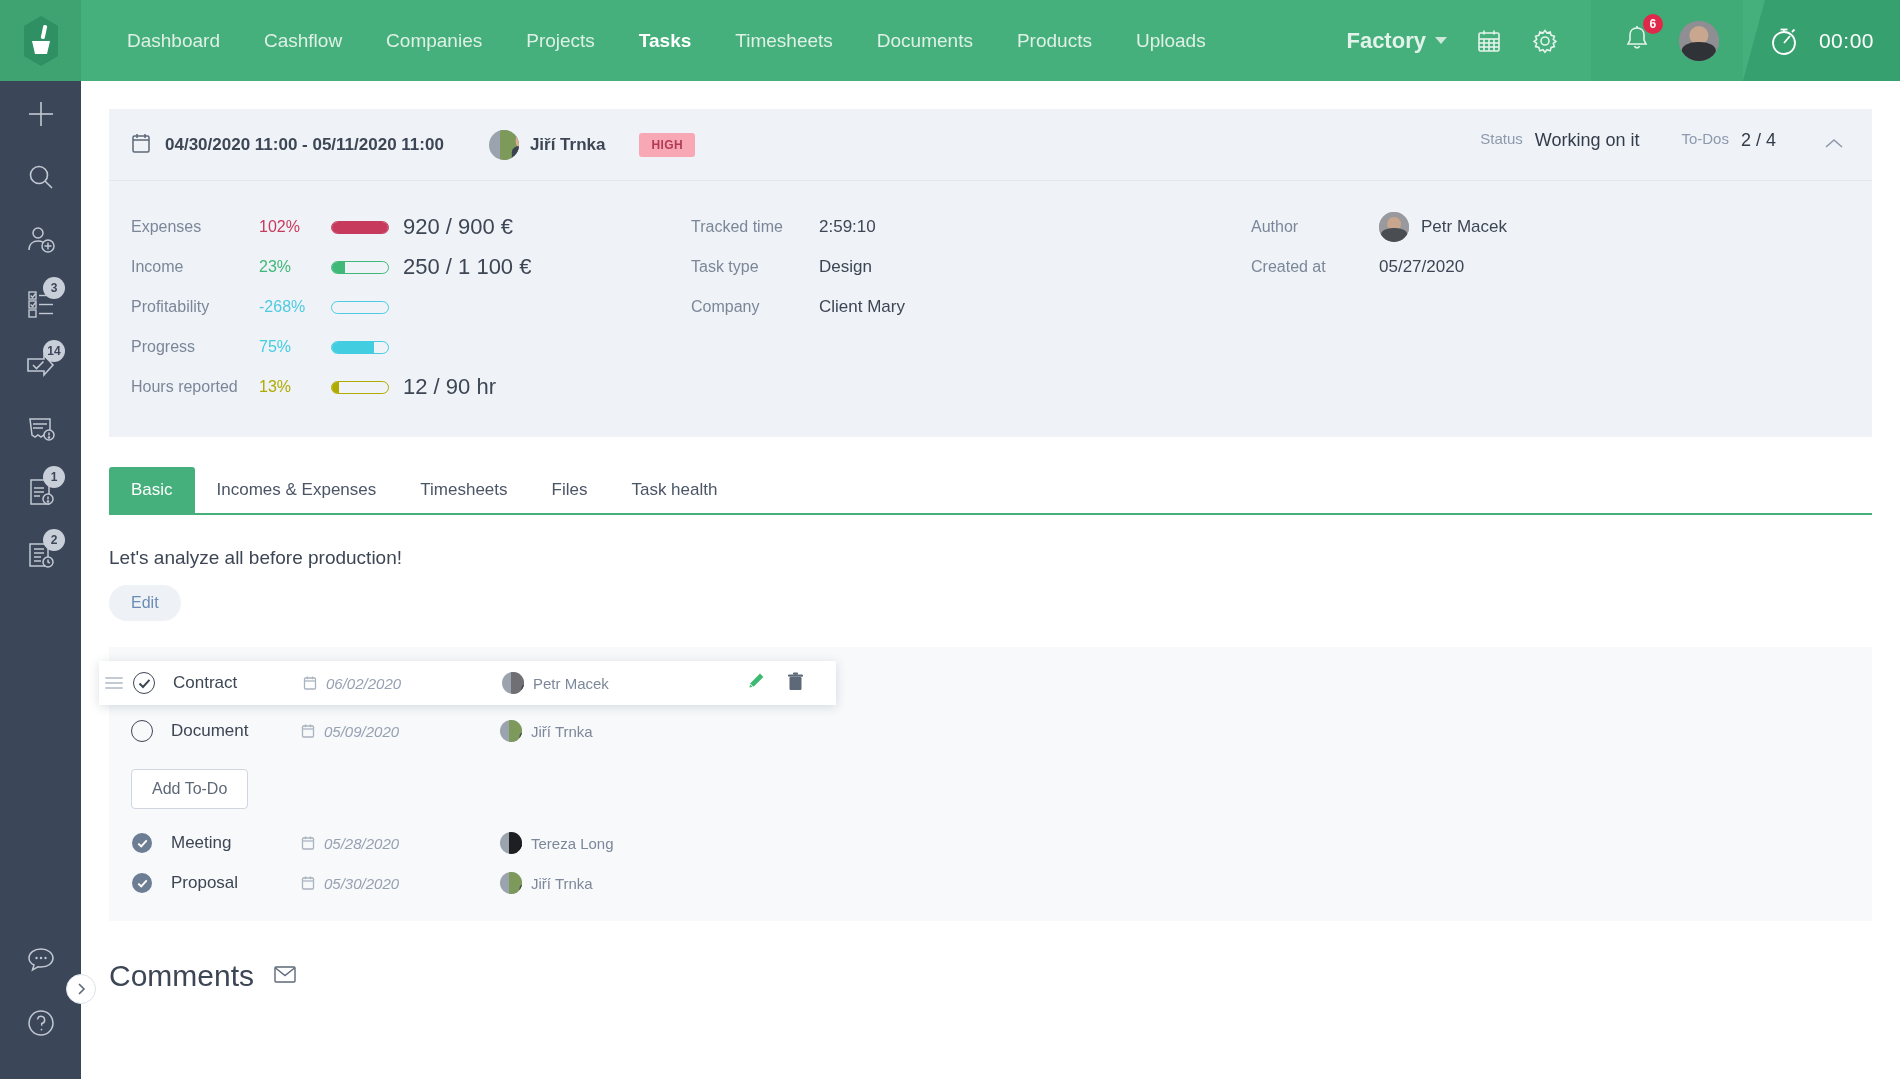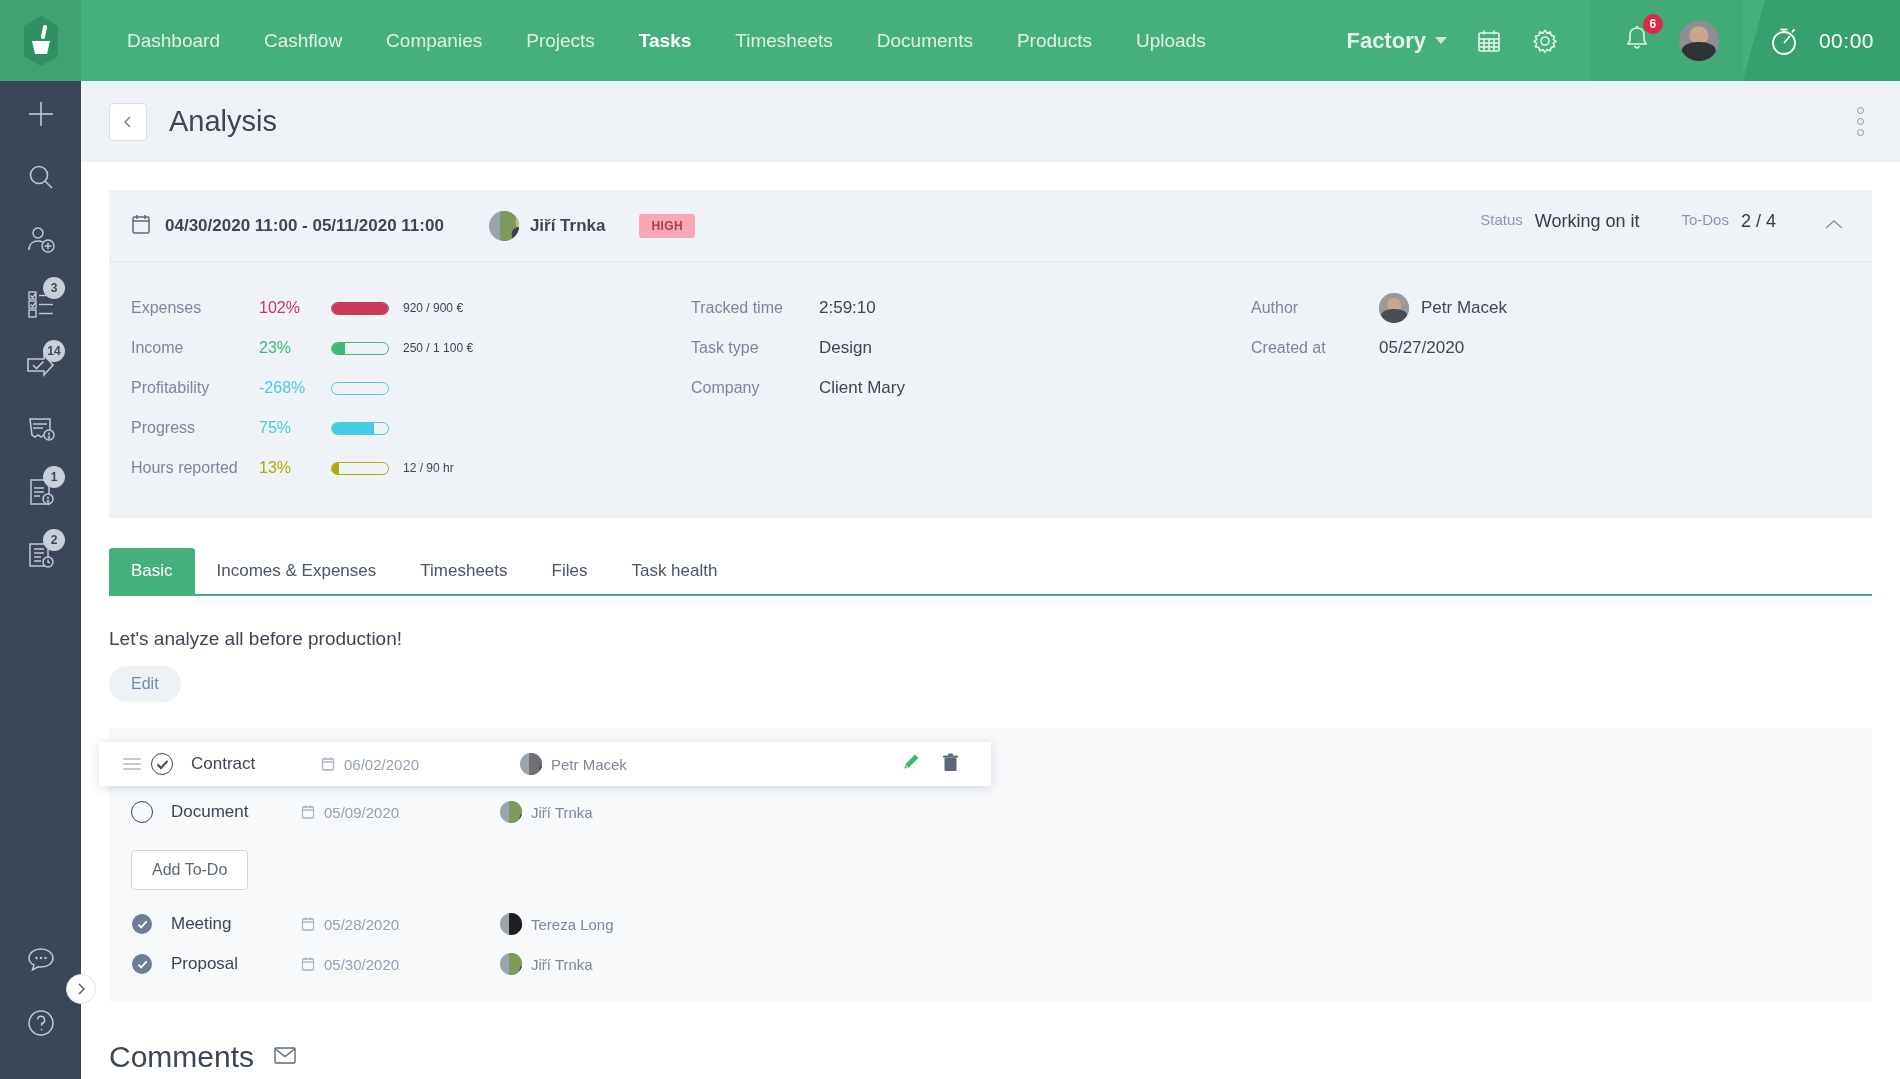--- a/index.html
+++ b/index.html
@@ -136,21 +136,21 @@
   .col-c { flex: 1; }
   .row { display: flex; align-items: center; height: 40px; }
   .rlabel { font-size: 16px; color: #7b8798; width: 112px; flex: 0 0 112px; }
   .rlabel.w130 { width: 128px; flex: 0 0 128px; }
   .rpct { font-size: 16px; width: 72px; flex: 0 0 72px; }
   .bar {
     width: 58px; height: 13px; border-radius: 7px; border: 1.5px solid #ccc;
     position: relative; overflow: hidden; flex: 0 0 58px;
   }
   .bar i { position: absolute; left: 0; top: 0; bottom: 0; display: block; }
-  .rval { font-size: 12px; color: #3d4654; margin-left: 14px; }
+  .rval { font-size: 22px; color: #3d4654; margin-left: 14px; }
   .rval2 { font-size: 17px; color: #3d4654; }
   .tagwrap { display: flex; gap: 8px; }
   .tag {
     font-size: 13px; padding: 6px 18px 6px 12px; color: #5b6471;
     clip-path: polygon(0 0, calc(100% - 9px) 0, 100% 50%, calc(100% - 9px) 100%, 0 100%);
     border-radius: 2px;
   }
 
   
   .tabs { display: flex; border-bottom: 2px solid #45b07c; margin-top: 30px; }
@@ -165,21 +165,21 @@
     font-size: 16px; padding: 9px 22px; border-radius: 18px; cursor: pointer;
   }
 
   
   .todo-block { margin-top: 26px; background: #f7f9fb; padding: 14px 0 18px 0; }
   .todo-row {
     display: flex; align-items: center; height: 40px; padding: 0 22px;
   }
   .todo-row.active {
     background: #fff; box-shadow: 0 2px 10px rgba(60,70,90,0.18);
-    height: 44px; margin: 0 0 0 -10px; width: 892px; padding-left: 24px;
+    height: 44px; margin: 0 0 0 -10px; width: 737px; padding-left: 6px;
     position: relative; z-index: 5;
   }
   .drag {
     display: flex; flex-direction: column; gap: 3px; width: 18px; cursor: grab;
     margin-right: 10px;
   }
   .drag i { display: block; height: 2px; background: #c3cad4; border-radius: 1px; }
   .ck-open {
     width: 22px; height: 22px; border-radius: 50%; border: 1.5px solid #3d4654;
     flex: 0 0 22px;
@@ -187,21 +187,21 @@
   .ck-checked {
     width: 22px; height: 22px; border-radius: 50%; border: 1.5px solid #3d4654;
     display: flex; align-items: center; justify-content: center; flex: 0 0 22px;
   }
   .ck-done {
     width: 20px; height: 20px; border-radius: 50%; background: #6c7d94;
     display: flex; align-items: center; justify-content: center; flex: 0 0 20px;
     margin: 0 1px;
   }
   .td-name { font-size: 17px; color: #3d4654; margin-left: 18px; width: 130px; }
-  .td-date { display: flex; align-items: center; width: 190px; }
+  .td-date { display: flex; align-items: center; width: 190px; font-style: italic; }
   .td-date span { font-size: 15px; color: #96a1b2; margin-left: 9px; }
   .td-user { display: flex; align-items: center; }
   .av-xs { width: 22px; height: 22px; border-radius: 50%; overflow: hidden;
            position: relative; background: #9aa3ae; }
   .td-user span { font-size: 15px; color: #7c889a; margin-left: 9px; }
   .td-actions { margin-left: auto; display: flex; align-items: center; gap: 22px;
                 padding-right: 10px; }
   .add-todo {
     margin: 18px 0 0 22px; display: inline-block; background: #fff;
     border: 1px solid #cfd6e0; color: #5c6people; color: #5d6878; font-size: 16px;
@@ -400,33 +400,20 @@
 
   <div class="collapse-toggle">
     <svg width="14" height="14" viewBox="0 0 14 14" fill="none" stroke="#5d6878" stroke-width="1.6">
       <polyline points="5,2 10,7 5,12"></polyline>
     </svg>
   </div>
 </div>
 
 <div class="main">
 
-  <div class="page-head">
-    <div class="back-btn">
-      <svg width="14" height="14" viewBox="0 0 14 14" fill="none" stroke="#7b8798" stroke-width="1.5">
-        <polyline points="9,2 4,7 9,12"></polyline>
-      </svg>
-    </div>
-    <div class="page-title">Analysis</div>
-    <div class="kebab">
-      <i></i>
-        <i></i>
-        <i></i>
-    </div>
-  </div>
 
   <div class="content">
 
     
     <div class="task-card">
       <div class="task-bar">
         <span>
           <svg width="20" height="22" viewBox="0 0 20 22" fill="none" stroke="#5d6878" stroke-width="1.5">
             <rect x="2" y="4" width="16" height="16" rx="1.5"></rect>
             <line x1="2" y1="8" x2="18" y2="8"></line>

